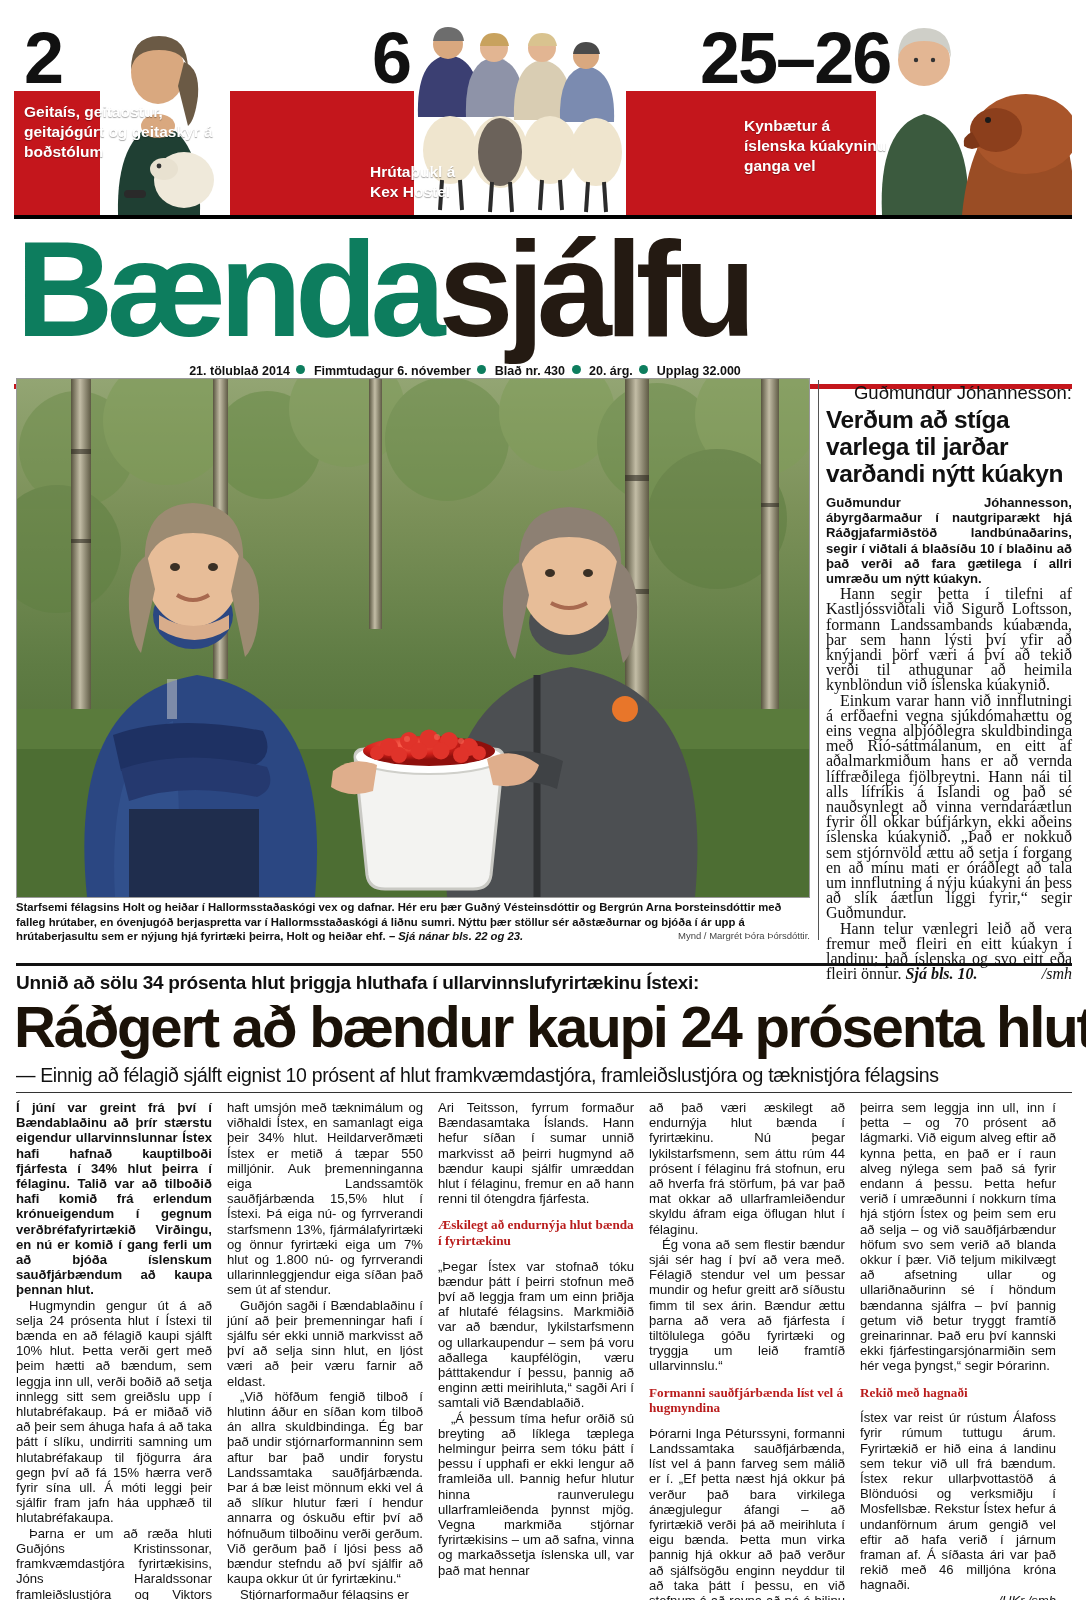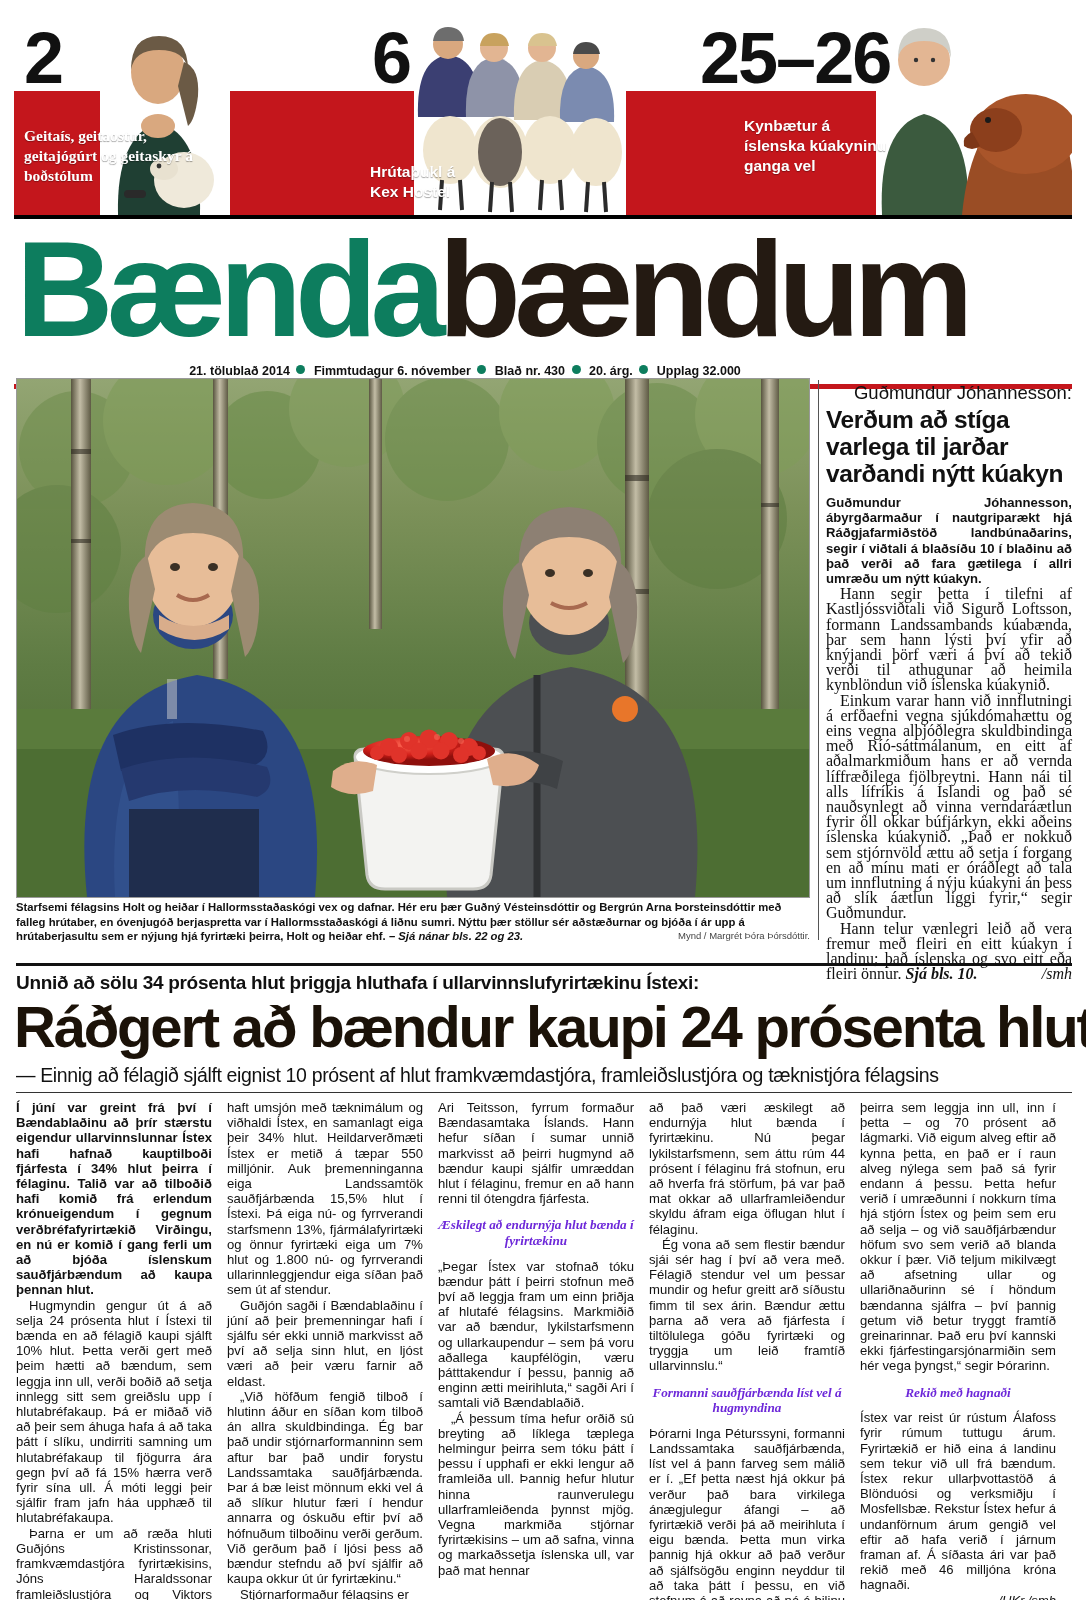--- a/index.html
+++ b/index.html
@@ -12,21 +12,21 @@
   .teaser-rule{position:absolute;left:14px;top:215px;width:1058px;height:4px;background:#000;}
 
   .pageno{position:absolute;font-family:"Liberation Sans",sans-serif;font-weight:bold;
           font-size:72px;line-height:72px;color:#111;letter-spacing:-2px;}
   .pageno.n1{left:24px;top:22px;}
   .pageno.n2{left:372px;top:22px;}
   .pageno.n3{left:700px;top:22px;}
 
   .teaser-txt{position:absolute;color:#fff;font-weight:bold;font-size:15.5px;line-height:20px;
               text-shadow:0 1px 1px rgba(0,0,0,.35);}
-  .t1{left:24px;top:126px;width:200px;font-family:Liberation Serif, serif;}
+  .t1{left:24px;top:102px;width:200px;}
   .t2{left:370px;top:162px;width:150px;}
   .t3{left:744px;top:116px;width:150px;}
 
   
   .tphoto{position:absolute;overflow:hidden;}
   .ph-goat{left:100px;top:30px;width:130px;height:185px;}
   .ph-ram{left:414px;top:22px;width:212px;height:193px;}
   .ph-cow{left:876px;top:22px;width:196px;height:193px;}
 
   
@@ -77,22 +77,22 @@
   .hr-thin{position:absolute;left:16px;top:714px;width:1056px;height:1px;background:#333;}
 
   
   .cols{position:absolute;left:16px;top:722px;width:1056px;display:flex;gap:0;}
   .col{width:196px;padding-right:15px;box-sizing:content-box;}
   .col:last-child{padding-right:0;}
   .col p{font-family:Liberation Sans, sans-serif;font-size:13.1px;line-height:15.2px;
          text-align:justify;margin:0;color:#111;text-indent:13px;hyphens:auto;}
   .col p.first{text-indent:0;font-weight:bold;}
   .col p.noind{text-indent:0;}
-  .subsec{font-family:"Liberation Serif",serif;font-weight:bold;font-style:italic;
-          font-size:13.2px;line-height:15.6px;text-align:center;margin:11px 0 10px;color:#6d28d9;}
+  .subsec{font-family:"Liberation Serif",serif;font-weight:bold;
+          font-size:13.2px;line-height:15.6px;margin:11px 0 10px;color:#b91c1c;}
   .byline{font-style:italic;float:right;}
 </style>
 </head>
 <body>
 
 <div class="page">
 
   <div class="teaser-strip">
     <div class="teaser-red"></div>
 
@@ -171,21 +171,21 @@
 
     <div class="teaser-txt t1">Geitaís, geitaostur, geitajógúrt og geitaskyr á boðstólum</div>
     <div class="teaser-txt t2" style="white-space:pre-line;">Hrútaþukl á
 Kex Hostel</div>
     <div class="teaser-txt t3">Kynbætur á íslenska kúakyninu ganga vel</div>
 
     <div class="teaser-rule"></div>
   </div>
 
   <div class="masthead">
-    <div class="logo"><span class="a">Bænda</span><span class="b">bændum</span></div>
+    <div class="logo"><span class="a">Bænda</span><span class="b">sjálfu</span></div>
     <div class="dateline">
       <span>21. tölublað 2014</span>
       <span class="dot"></span>
       <span>Fimmtudagur 6. nóvember</span>
       <span class="dot"></span>
       <span>Blað nr. 430</span>
       <span class="dot"></span>
       <span>20. árg.</span>
       <span class="dot"></span>
       <span>Upplag 32.000</span>

